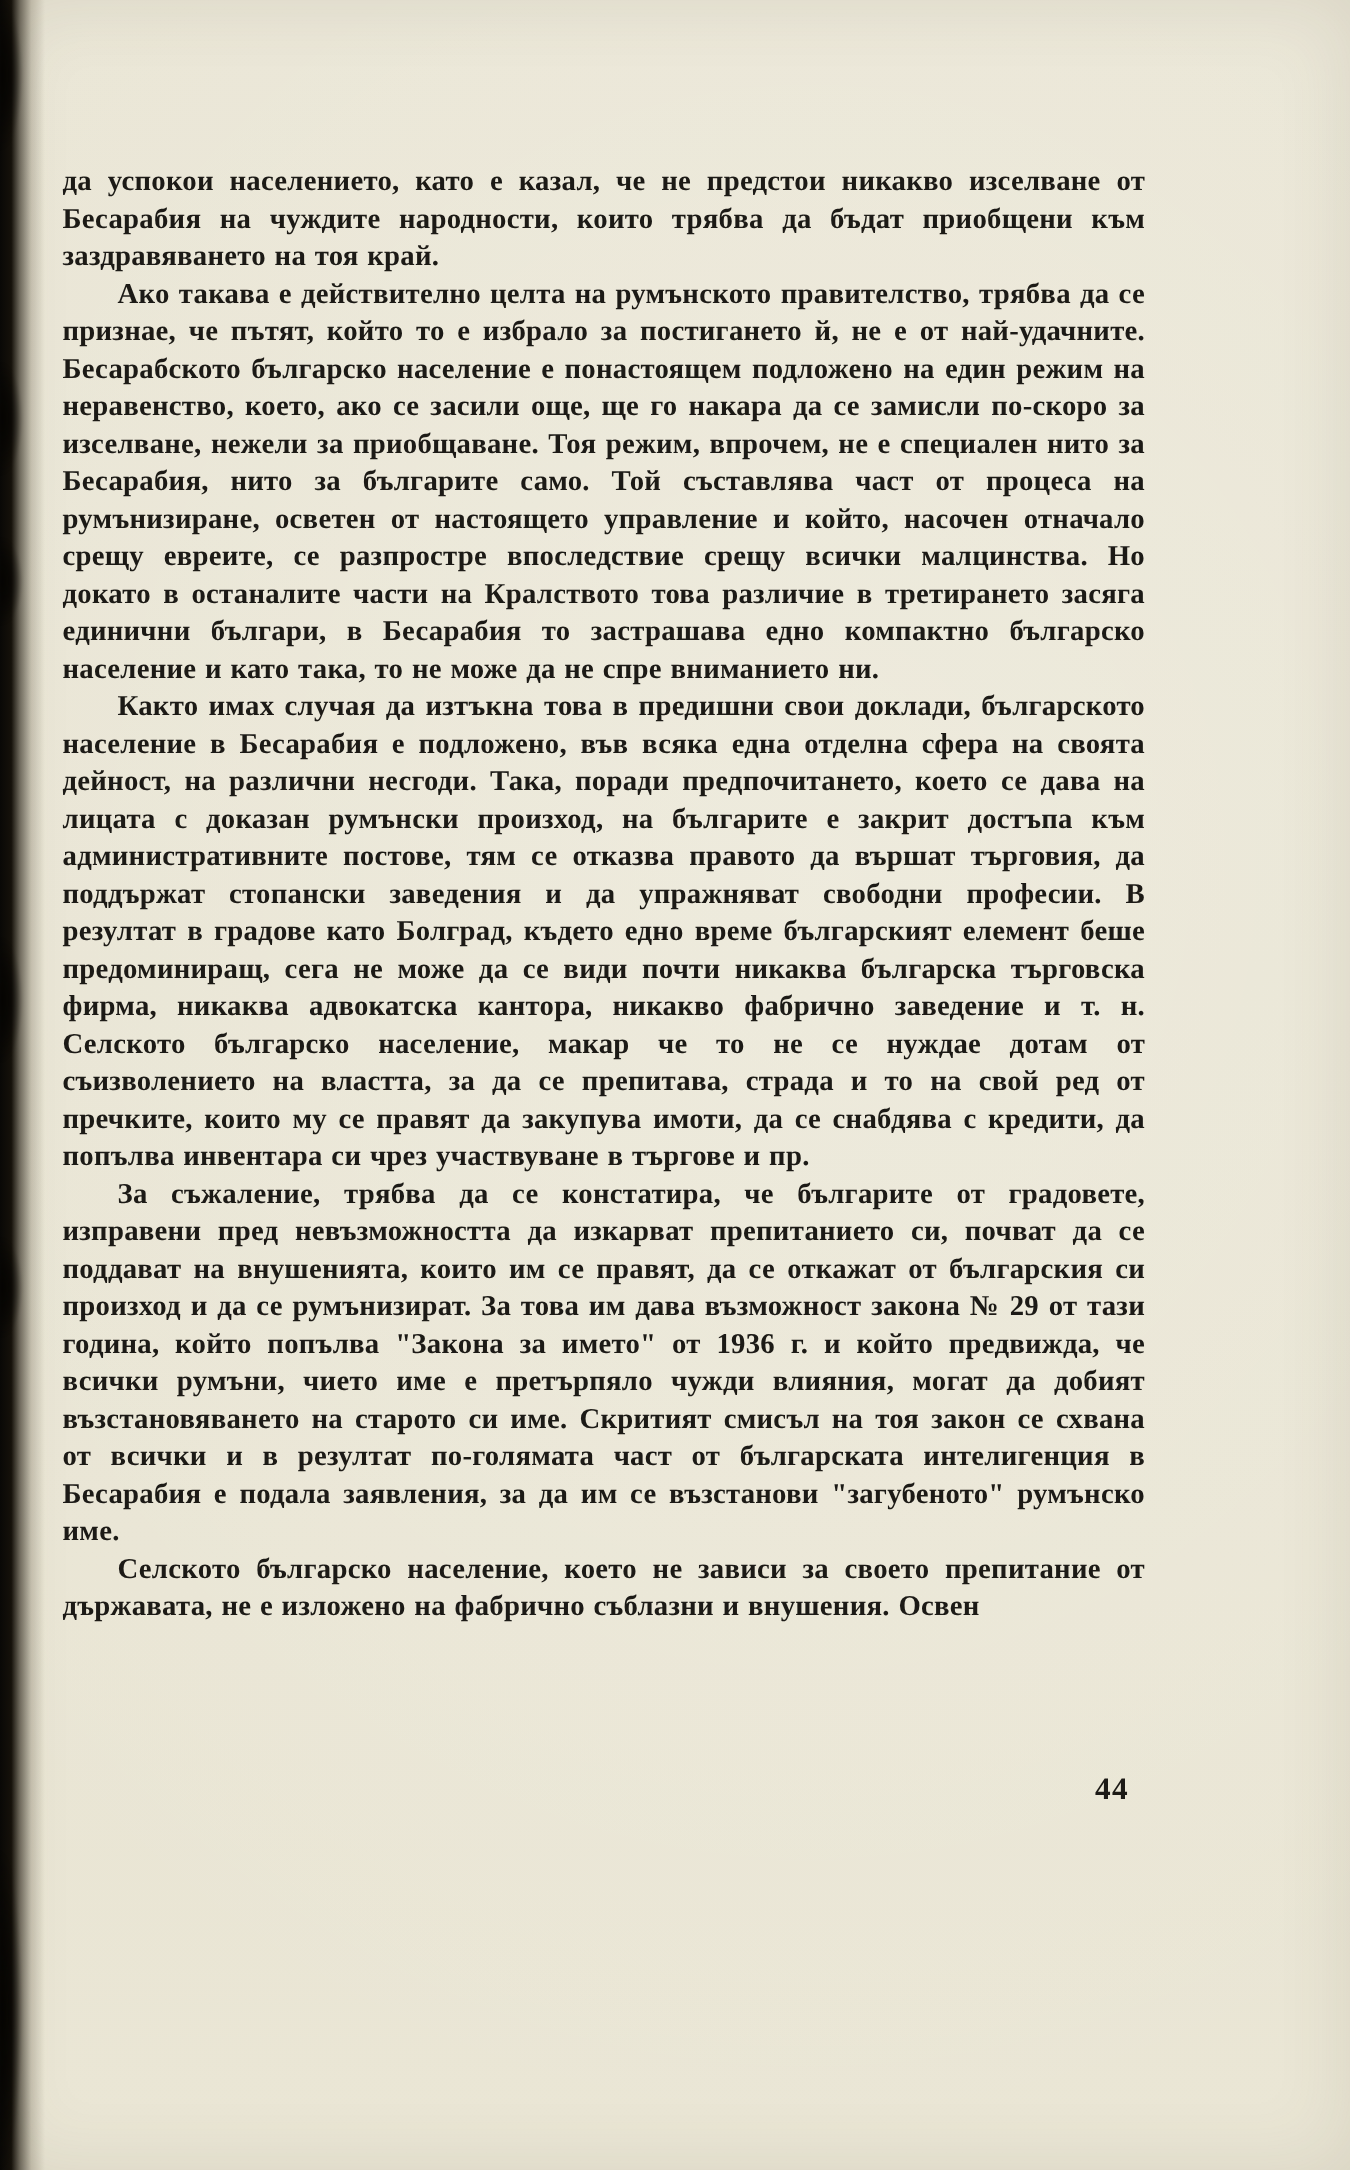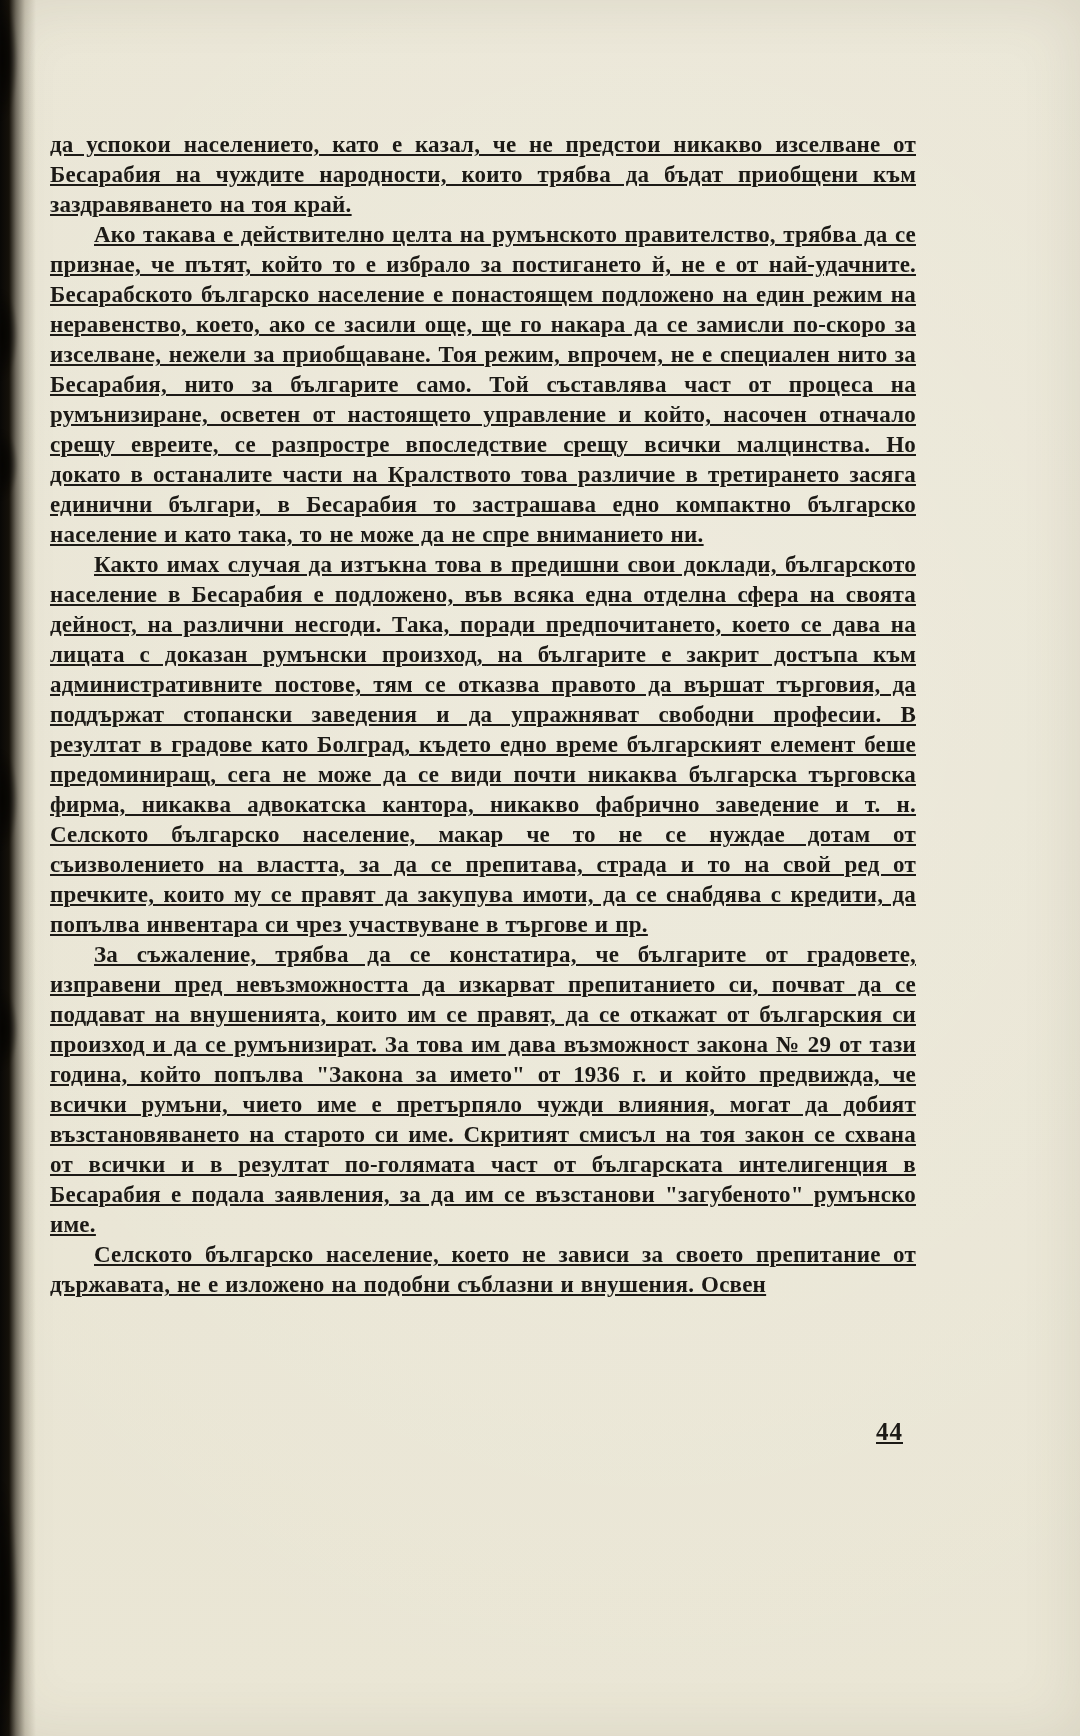--- a/index.html
+++ b/index.html
@@ -1,16 +1,16 @@
 <!DOCTYPE html>
 <html lang="bg"><head>
 <meta charset="utf-8">
 <title>Scanned book page</title>
 <style>
-  * { margin: 0; padding: 0; box-sizing: border-box; text-decoration: underline; }
+  * { margin: 0; padding: 0; box-sizing: border-box; }
 
   html, body {
     background: #cfccc0;
     font-family: "Liberation Serif", "DejaVu Serif", serif;
   }
 
   .page {
     position: relative;
     width: 1080px;
     height: 1736px;
@@ -86,18 +86,18 @@
   <div class="smudge s3"></div>
   <div class="smudge s4"></div>
   <div class="smudge s5"></div>
   <div class="smudge s6"></div>
 
   <div class="text-block">
     <p>да успокои населението, като е казал, че не предстои никакво изселване от Бесарабия на чуждите народности, които трябва да бъдат приобщени към заздравяването на тоя край.</p>
     <p class="indent">Ако такава е действително целта на румънското правителство, трябва да се признае, че пътят, който то е избрало за постигането й, не е от най-удачните. Бесарабското българско население е понастоящем подложено на един режим на неравенство, което, ако се засили още, ще го накара да се замисли по-скоро за изселване, нежели за приобщаване. Тоя режим, впрочем, не е специален нито за Бесарабия, нито за българите само. Той съставлява част от процеса на румънизиране, осветен от настоящето управление и който, насочен отначало срещу евреите, се разпростре впоследствие срещу всички малцинства. Но докато в останалите части на Кралството това различие в третирането засяга единични българи, в Бесарабия то застрашава едно компактно българско население и като така, то не може да не спре вниманието ни.</p>
     <p class="indent">Както имах случая да изтъкна това в предишни свои доклади, българското население в Бесарабия е подложено, във всяка една отделна сфера на своята дейност, на различни несгоди. Така, поради предпочитането, което се дава на лицата с доказан румънски произход, на българите е закрит достъпа към административните постове, тям се отказва правото да вършат търговия, да поддържат стопански заведения и да упражняват свободни професии. В резултат в градове като Болград, където едно време българският елемент беше предоминиращ, сега не може да се види почти никаква българска търговска фирма, никаква адвокатска кантора, никакво фабрично заведение и т. н. Селското българско население, макар че то не се нуждае дотам от съизволението на властта, за да се препитава, страда и то на свой ред от пречките, които му се правят да закупува имоти, да се снабдява с кредити, да попълва инвентара си чрез участвуване в търгове и пр.</p>
     <p class="indent">За съжаление, трябва да се констатира, че българите от градовете, изправени пред невъзможността да изкарват препитанието си, почват да се поддават на внушенията, които им се правят, да се откажат от българския си произход и да се румънизират. За това им дава възможност закона № 29 от тази година, който попълва "Закона за името" от 1936 г. и който предвижда, че всички румъни, чието име е претърпяло чужди влияния, могат да добият възстановяването на старото си име. Скритият смисъл на тоя закон се схвана от всички и в резултат по-голямата част от българската интелигенция в Бесарабия е подала заявления, за да им се възстанови "загубеното" румънско име.</p>
-    <p class="indent">Селското българско население, което не зависи за своето препитание от държавата, не е изложено на подобни съблазни и внушения. Освен</p>
+    <p class="indent">Селското българско население, което не зависи за своето препитание от държавата, не е изложено на фабрично съблазни и внушения. Освен</p>
   </div>
 
   <div class="page-number">44</div>
 
 </div>
 
 </body></html>

